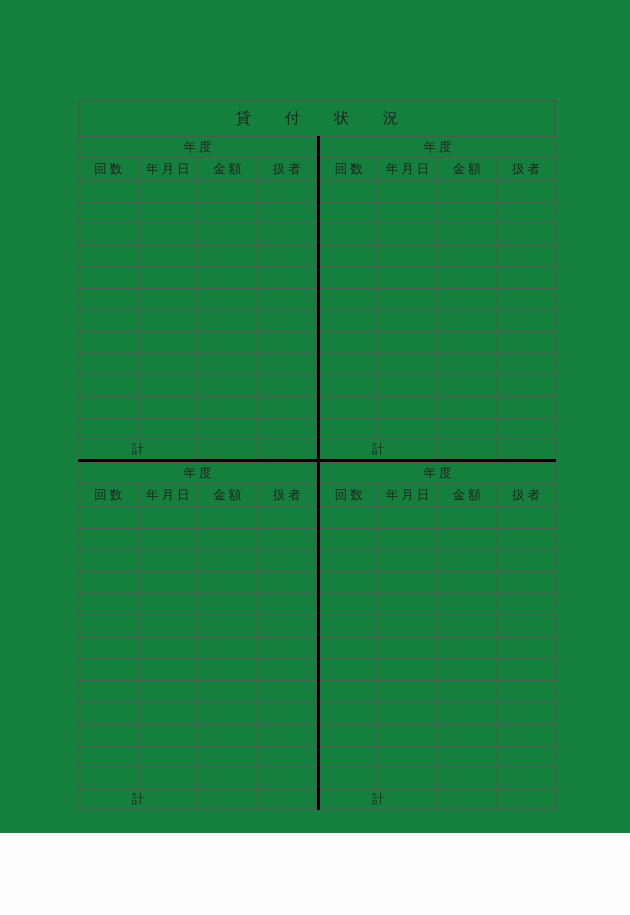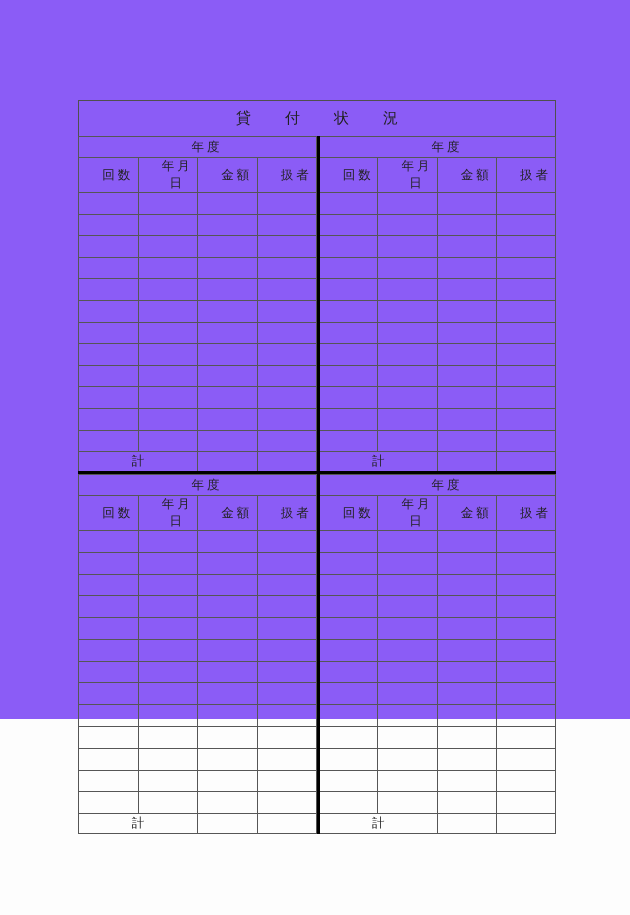--- a/index.html
+++ b/index.html
@@ -10,22 +10,22 @@
     width: 630px;
     height: 915px;
     background: #fdfdfd;
     font-family: "DejaVu Serif", "Liberation Serif", serif;
     color: #222222;
     position: relative;
   }
   .sheet {
     position: absolute;
     left: 0; top: 0;
-    width: 630px; height: 719px;
-    background: #8b5cf6;
+    width: 630px; height: 833px;
+    background: #15803d;
   }
   .form {
     position: absolute;
     left: 78px;
     top: 100px;
     width: 478px;
     box-sizing: border-box;
   }
   .title-row {
     box-sizing: border-box;
@@ -54,21 +54,21 @@
   table.quad th, table.quad td {
     border: 1px solid #565656;
     padding: 0;
     margin: 0;
     text-align: center;
     vertical-align: middle;
     font-weight: normal;
     letter-spacing: 3px;
     overflow: hidden;
   }
-  table.quad th { padding-left: 19px; }
+  table.quad th { padding-left: 3px; }
   table.quad .total-row td { padding-left: 3px; }
   
   table.left-table  { border-left: 1px solid #3d3d3d; border-top: 1px solid #3d3d3d; }
   table.right-table { border-right: 1px solid #3d3d3d; border-top: 1px solid #3d3d3d; }
   
   table.right-table { border-left: 3px solid #000000; }
   
   .section-top table { border-bottom: 3px solid #000000; }
   
   .section-bottom table { border-bottom: 1px solid #3d3d3d; }

